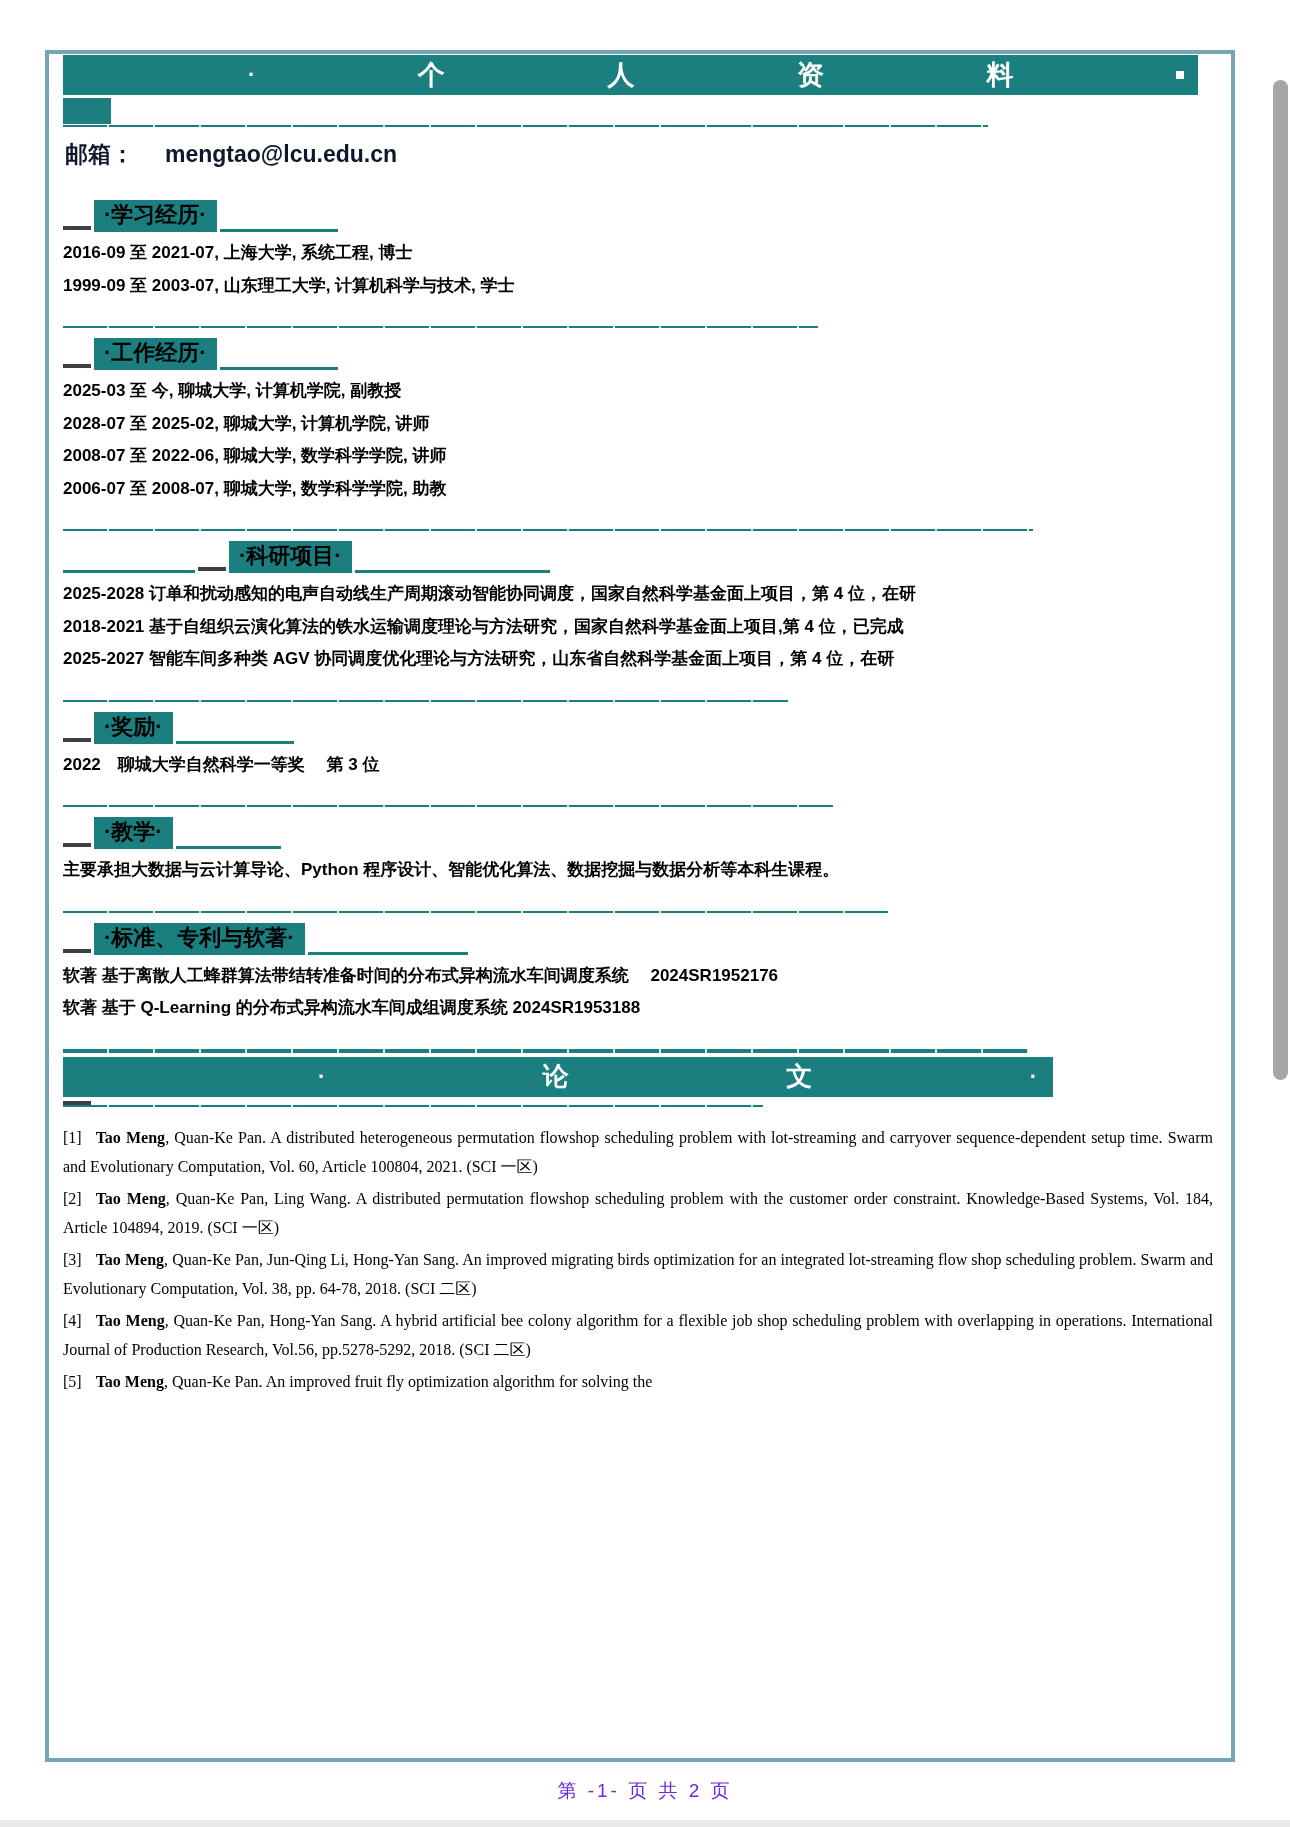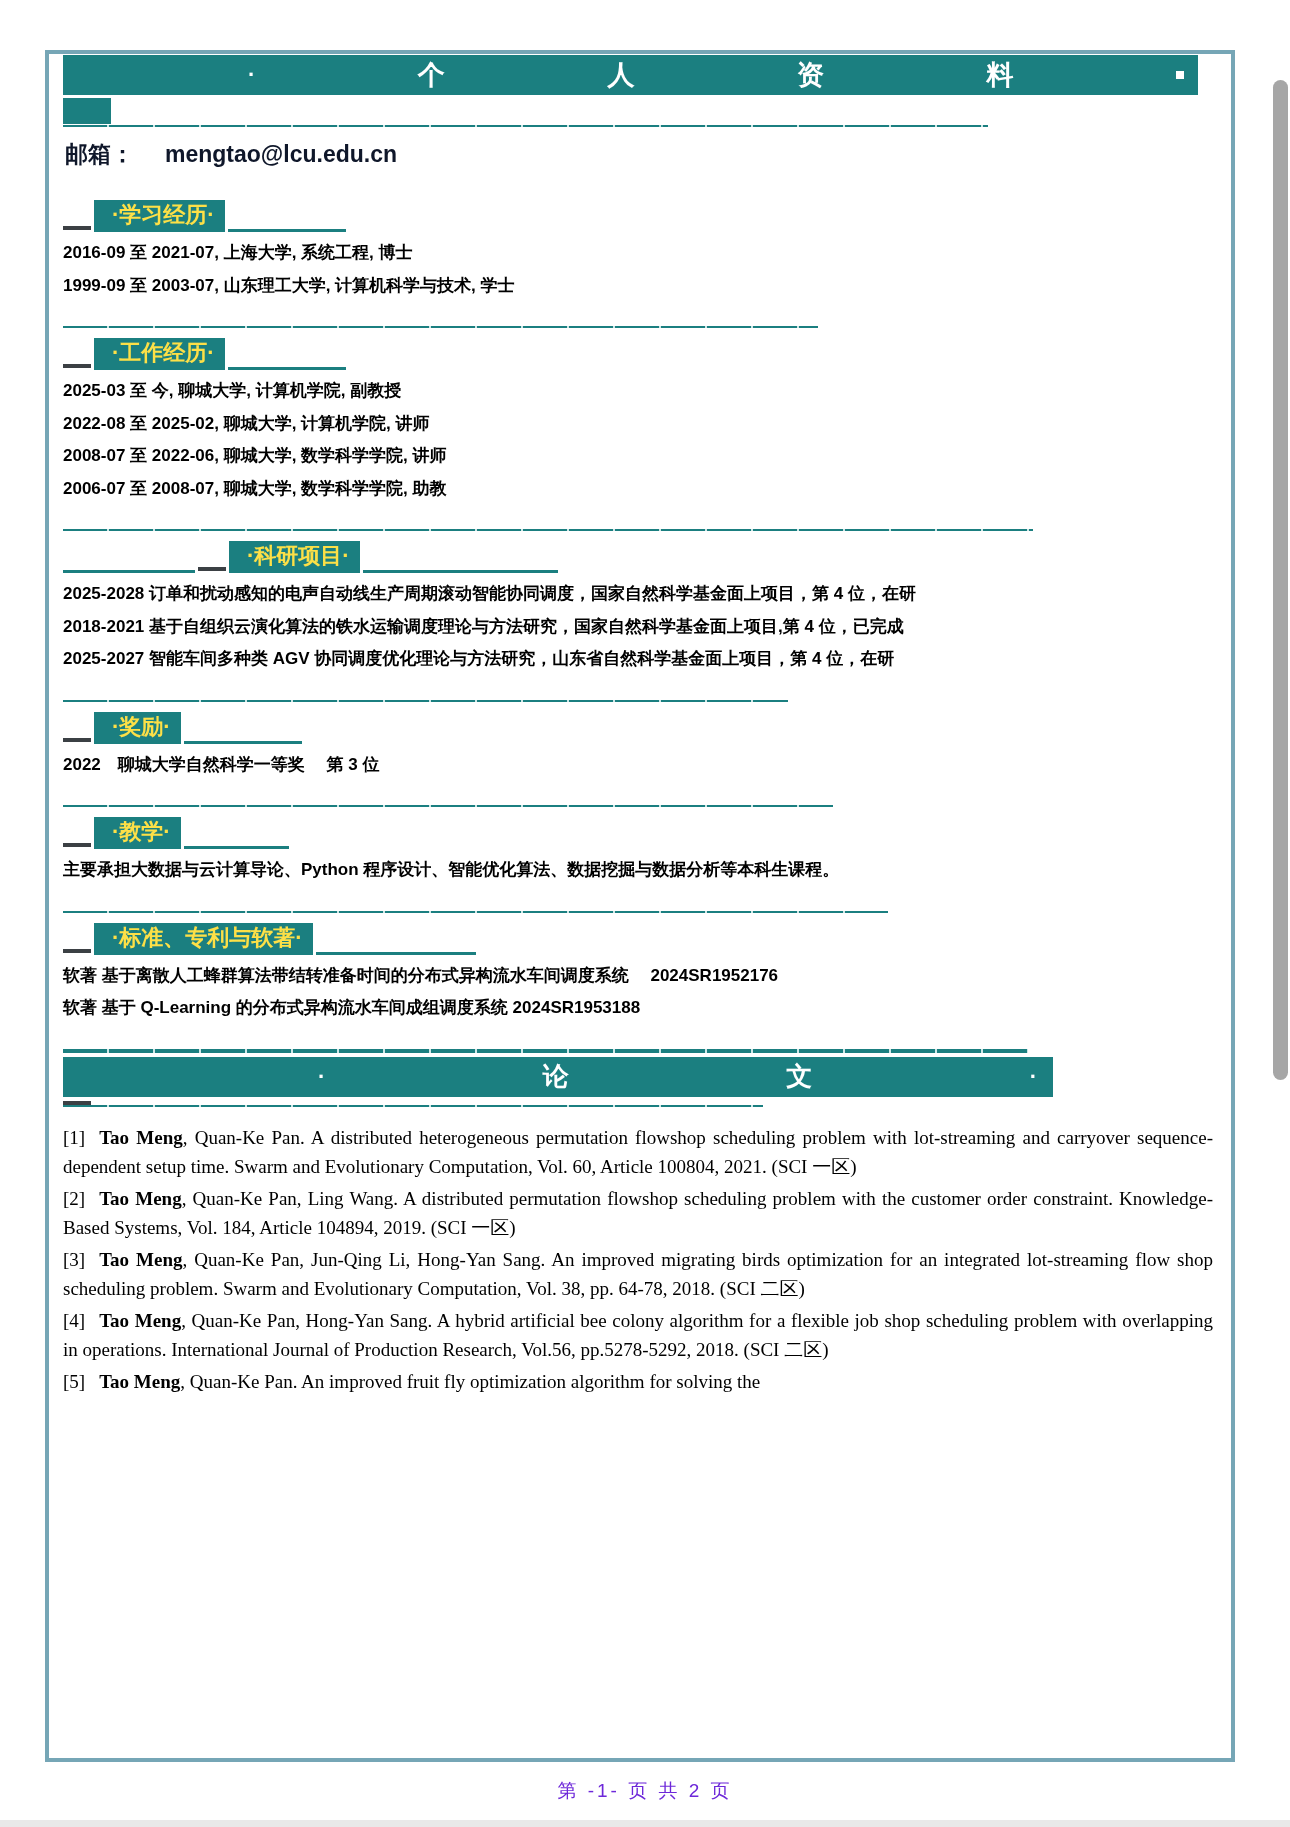--- a/index.html
+++ b/index.html
@@ -30,36 +30,36 @@
   .hline-thick{height:4px;background:repeating-linear-gradient(90deg,#1b7f80 0 44px,#cfe7e7 44px 46px);}
   .line-under-banner{width:925px;margin-top:1px;}
   
   .email-row{margin:12px 0 30px 2px;font-size:23px;font-weight:700;color:#0f172a;}
   .email-row .lbl{display:inline-block;min-width:100px;}
   
   .sec-sep{margin:26px 0 10px 0;}
   .hdr{display:flex;align-items:flex-end;margin:0 0 6px 0;}
   .dash{width:28px;height:4px;background:#3b4044;margin:0 3px 2px 0;}
   .tab{
-    background:#1b7f80;color:#fde047;font-weight:700;font-size:22px;
-    padding:2px 10px 4px 18px;line-height:26px;white-space:nowrap;
+    background:#1b7f80;color:#000000;font-weight:700;font-size:22px;
+    padding:2px 10px 4px 10px;line-height:26px;white-space:nowrap;
   }
   .after-line{width:118px;height:3px;background:#1b7f80;margin:0 0 0 3px;}
   .pre-line{width:132px;height:3px;background:#1b7f80;margin:0 3px 0 0;}
   .after-line.wide{width:195px;}
   
   .item{
     font-size:17px;font-weight:700;color:#000;line-height:29.5px;
     margin:3px 0;width:985px;
   }
   .item.just{text-align:justify;}
   
   .pubs{margin-top:16px;width:1150px;}
   .pub{
-    font-family:"Liberation Serif",serif;font-weight:400;font-size:19px;
+    font-family:"Liberation Serif",serif;font-weight:400;font-size:16px;
     color:#000;line-height:29.5px;margin:2px 0;text-align:justify;
   }
   .pub .pnum{margin-right:14px;}
   .pub .pauthor{font-weight:700;}
   .papers-underline{width:700px;margin-top:6px;}
   .dash-below{margin-top:4px;}
   
   .footer-text{
     position:absolute;left:0;top:1778px;width:1290px;text-align:center;
     color:#6d28d9;font-size:19px;letter-spacing:3px;font-family:"Liberation Sans",sans-serif;
@@ -99,21 +99,21 @@
   <p class="item">2016-09 至 2021-07, 上海大学, 系统工程, 博士</p>
   <p class="item">1999-09 至 2003-07, 山东理工大学, 计算机科学与技术, 学士</p>
 
   <div class="hline sec-sep" style="width:755px;"></div>
   <div class="hdr">
     <span class="dash"></span>
     <span class="tab">·工作经历·</span>
     <span class="after-line"></span>
   </div>
   <p class="item">2025-03 至 今, 聊城大学, 计算机学院, 副教授</p>
-  <p class="item">2022-08 至 2025-02, 聊城大学, 计算机学院, 讲师</p>
+  <p class="item">2028-07 至 2025-02, 聊城大学, 计算机学院, 讲师</p>
   <p class="item">2008-07 至 2022-06, 聊城大学, 数学科学学院, 讲师</p>
   <p class="item">2006-07 至 2008-07, 聊城大学, 数学科学学院, 助教</p>
 
   <div class="hline sec-sep" style="width:970px;"></div>
   <div class="hdr">
     <span class="pre-line"></span>
     <span class="dash"></span>
     <span class="tab">·科研项目·</span>
     <span class="after-line wide"></span>
   </div>

